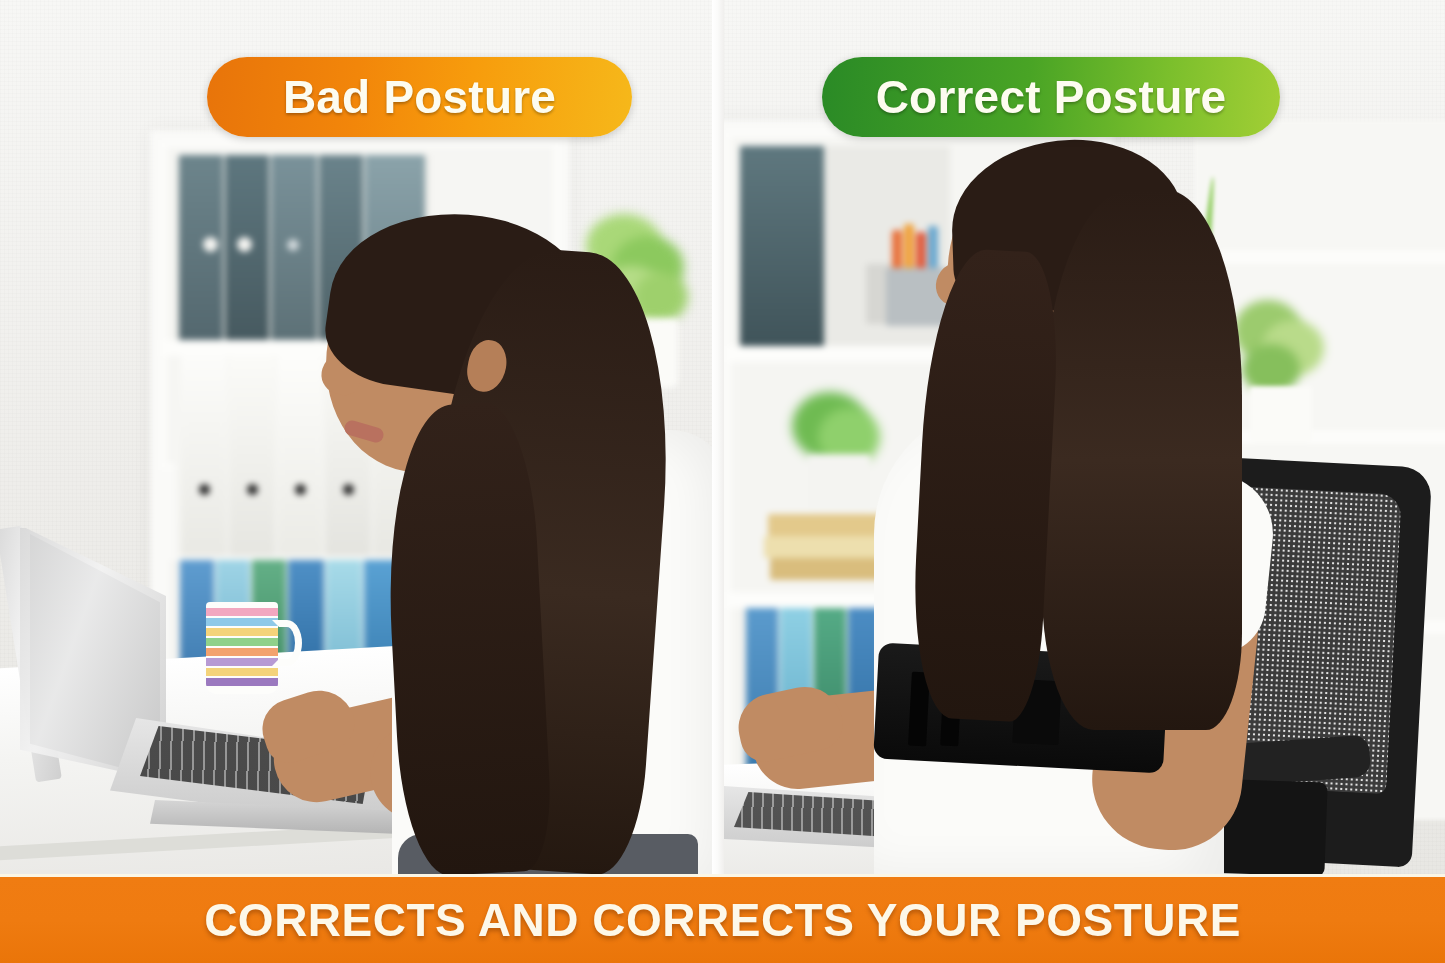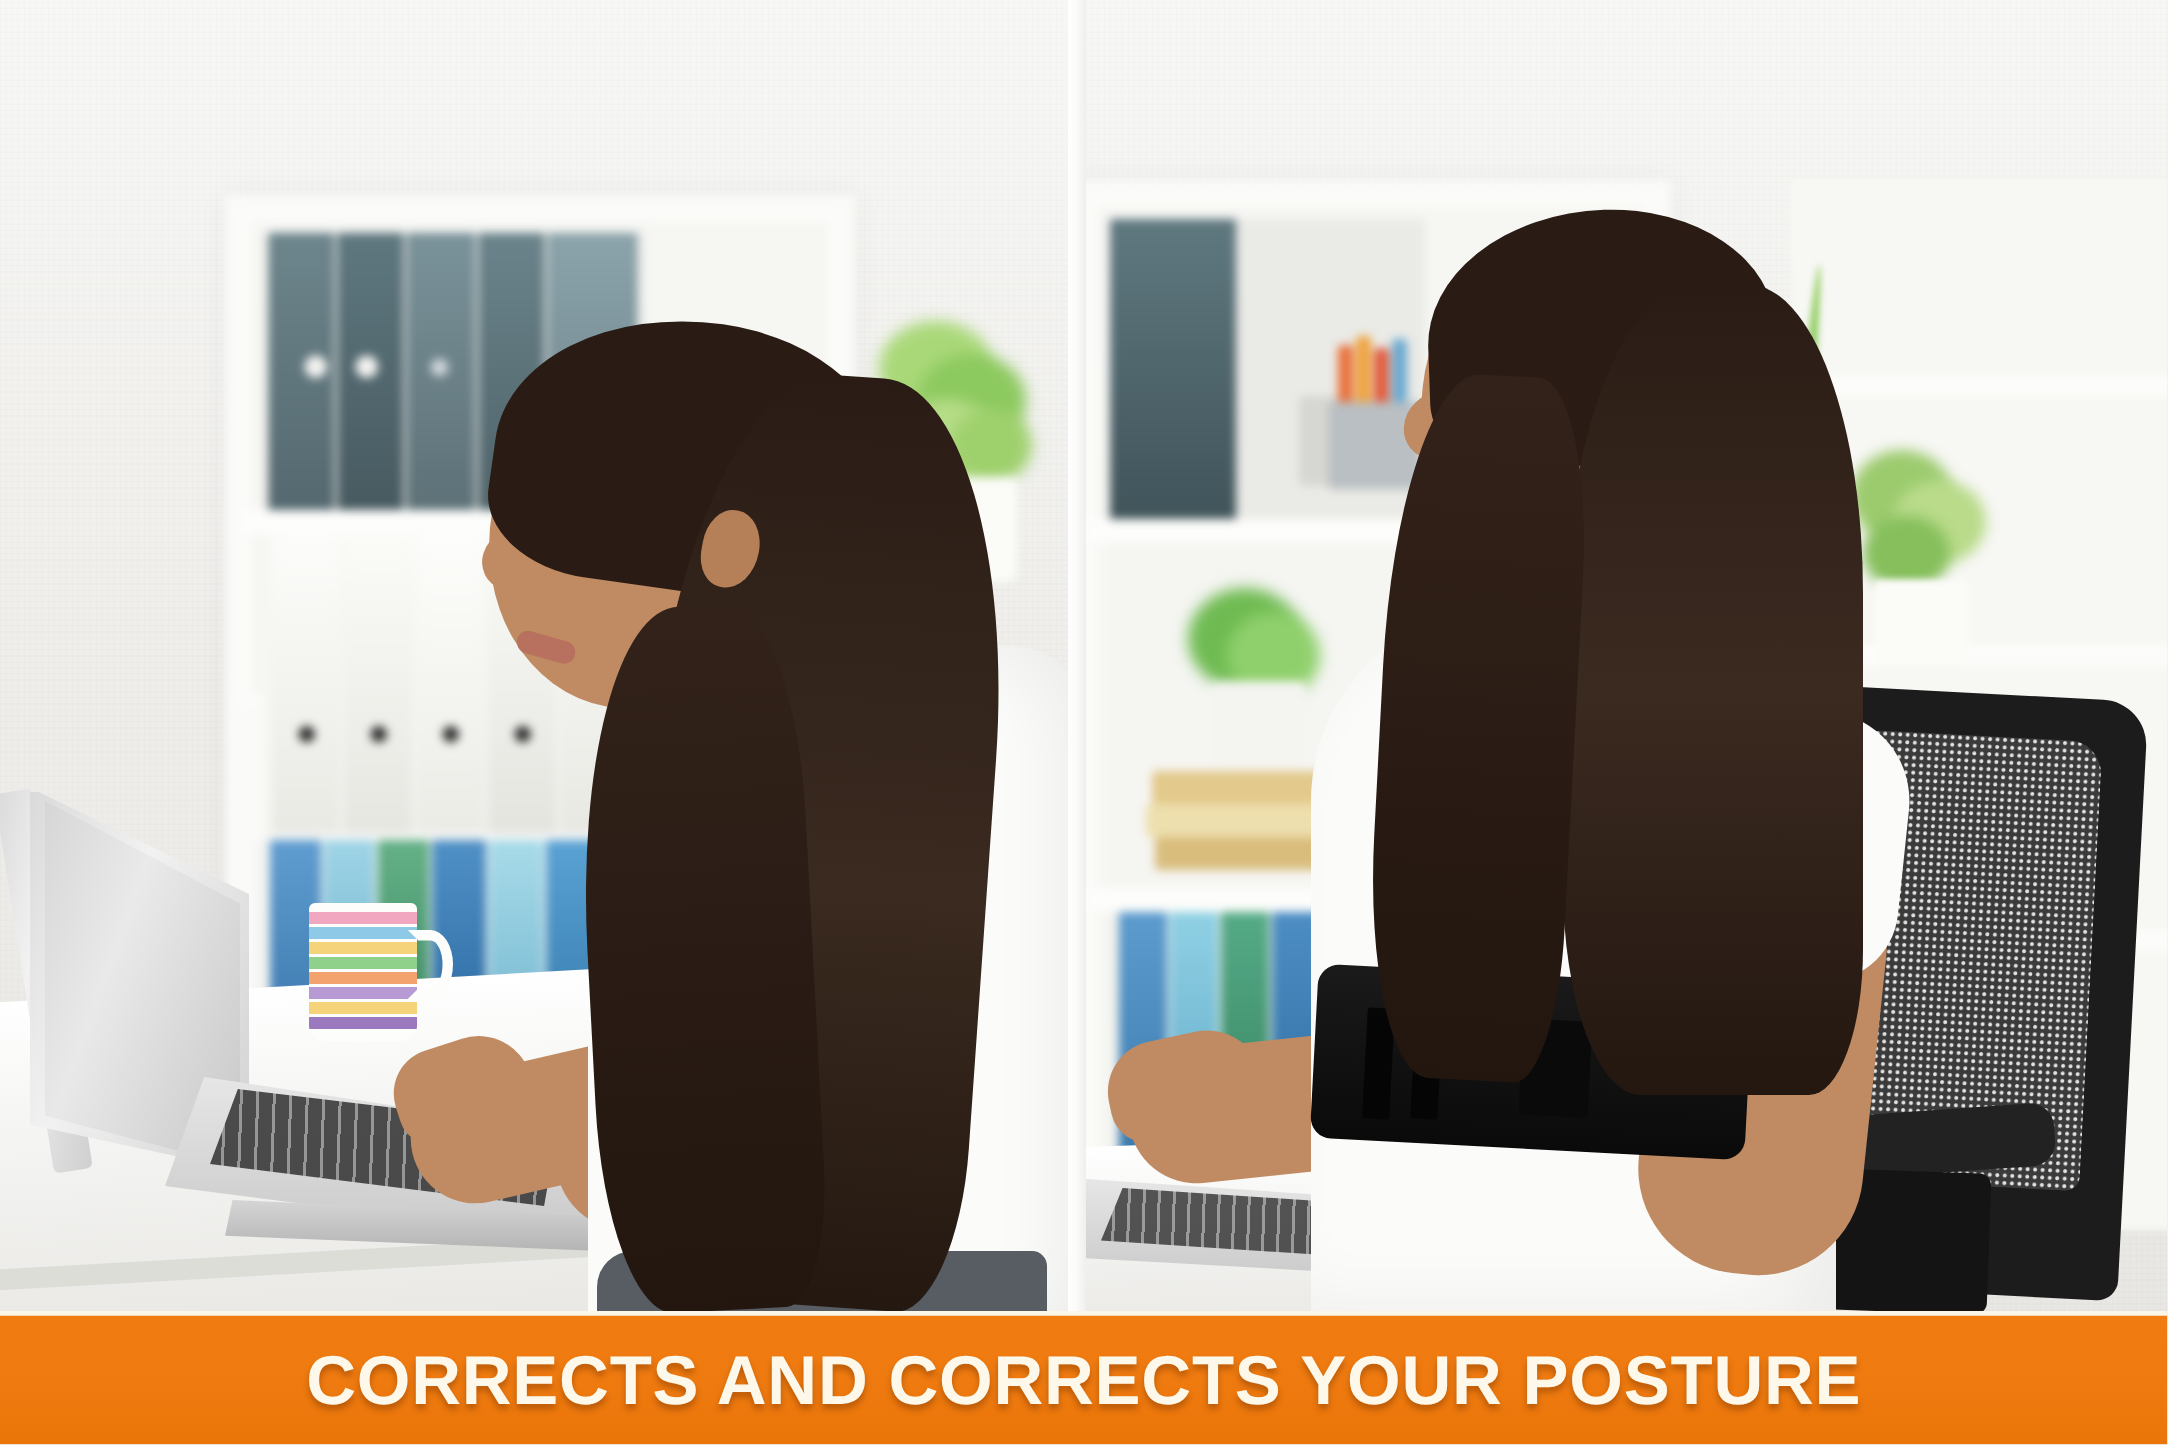--- a/index.html
+++ b/index.html
@@ -372,19 +372,25 @@
         <div class="hair" style="left:318px;top:190px;width:200px;height:540px;
              border-radius:44% 38% 18% 26%;
              background:linear-gradient(180deg,#2a1c15,#3b2a20 50%,#231710);"></div>
         <div class="hair" style="left:196px;top:250px;width:130px;height:470px;
              border-radius:42% 28% 22% 34%;transform:rotate(3deg);
              background:linear-gradient(180deg,#33221a,#22160f);"></div>
       </div>
     </div>
   </div>
 
-
+  <div class="badge badge-bad">
+    <span>Bad Posture</span>
+  </div>
+
+  <div class="badge badge-good">
+    <span>Correct Posture</span>
+  </div>
 
   <div class="banner">
     <span>CORRECTS AND CORRECTS YOUR POSTURE</span>
   </div>
 
 </div>
 
 </body></html>

